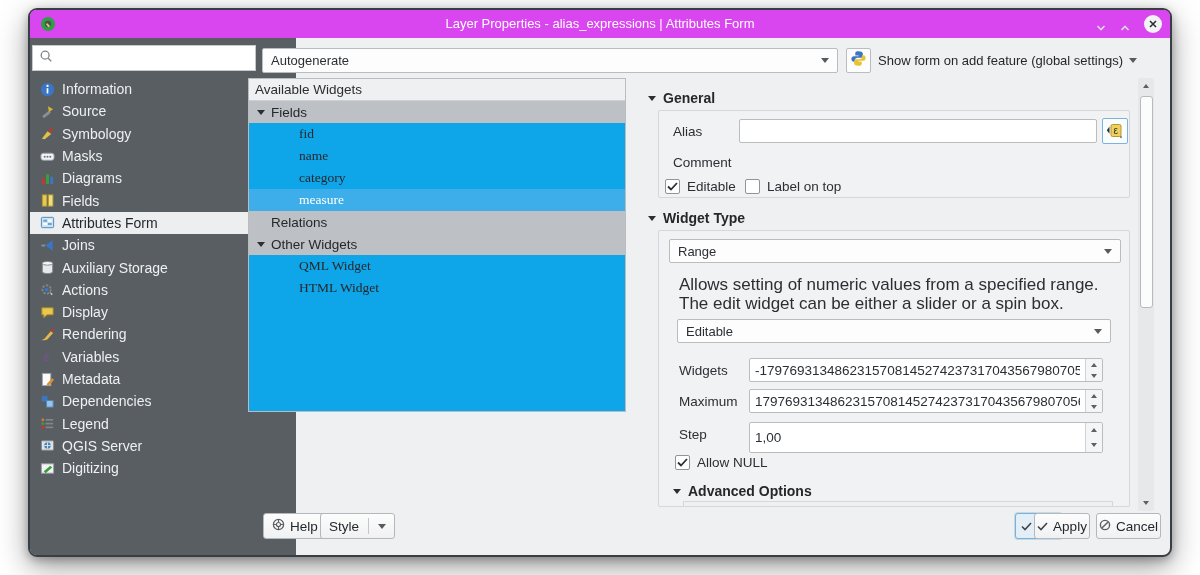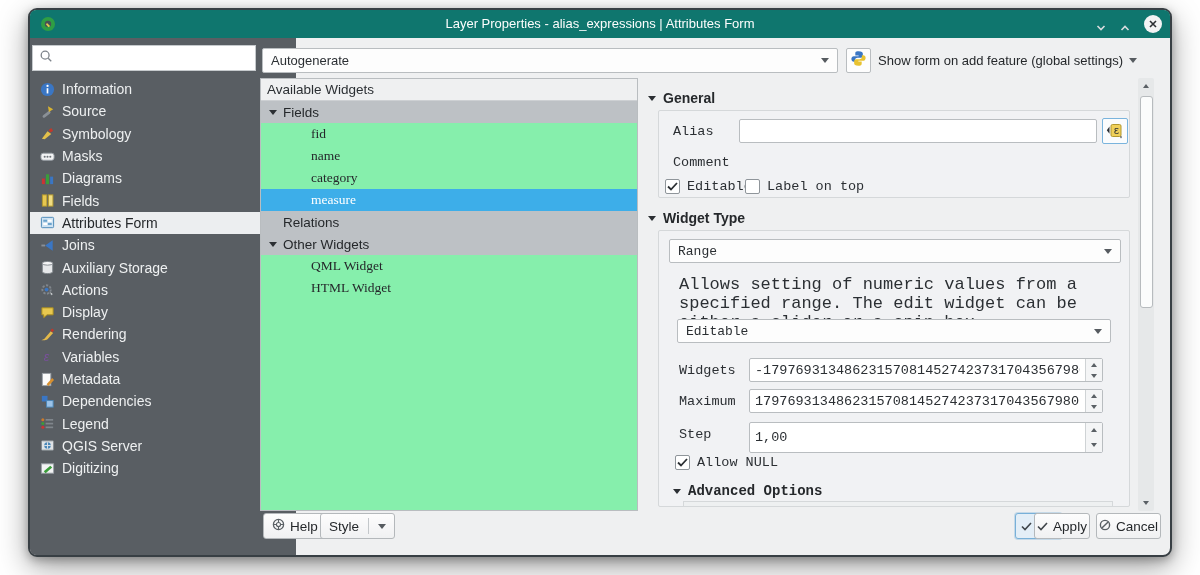--- a/index.html
+++ b/index.html
@@ -1,21 +1,21 @@
 <!DOCTYPE html>
 <html><head>
 <meta charset="utf-8">
 <style>
   html,body{margin:0;padding:0;background:#fff;font-family:"Liberation Sans",sans-serif;}
   .stage{position:relative;width:1200px;height:575px;background:#fff;overflow:hidden;}
   .window{position:absolute;left:28px;top:8px;width:1144px;height:549px;box-sizing:border-box;
     border:2px solid #383f44;border-radius:9px;background:#eff0f1;
     box-shadow:0 10px 30px rgba(0,0,0,.38),0 3px 10px rgba(0,0,0,.28);}
   
-  .titlebar{position:absolute;left:0;top:0;right:0;height:28px;background:#0f766e;border-radius:6px 6px 0 0;}
+  .titlebar{position:absolute;left:0;top:0;right:0;height:28px;background:#d946ef;border-radius:6px 6px 0 0;}
   .titlebar .title{position:absolute;left:0;right:0;top:0;height:28px;line-height:28px;text-align:center;
     color:#fcfdfd;font-size:13px;}
   .tb-logo{position:absolute;left:9px;top:5px;}
   .tb-controls{position:absolute;right:8px;top:0;height:28px;display:flex;align-items:center;gap:14px;}
   .chev{width:10px;height:10px;display:inline-block;}
   .closebtn{width:18px;height:18px;border-radius:50%;background:#f2f3f4;display:flex;align-items:center;justify-content:center;}
   
   .sidebar{position:absolute;left:0;top:28px;width:266px;bottom:0;background:#595e63;border-radius:0 0 0 6px;}
   .searchwrap{position:absolute;left:2px;top:7px;width:224px;height:26px;background:#fff;border:1px solid #c6cacd;
     box-sizing:border-box;display:flex;align-items:center;padding-left:6px;gap:4px;}
@@ -26,35 +26,35 @@
   .sicon{width:16px;height:16px;display:inline-flex;align-items:center;justify-content:center;flex:0 0 16px;}
   
   .combo{position:absolute;box-sizing:border-box;background:#fdfdfd;border:1px solid #b9bdc0;border-radius:2px;
     display:flex;align-items:center;font-size:13px;color:#2b2f33;padding:0 8px;}
   .combo .ctext{flex:1;overflow:hidden;white-space:nowrap;}
   .arrow-down{width:0;height:0;border-left:4px solid transparent;border-right:4px solid transparent;border-top:5px solid #565b60;}
   .flatcombo{position:absolute;display:flex;align-items:center;gap:6px;font-size:13px;color:#25282b;}
   .toolbtn{position:absolute;box-sizing:border-box;background:#fdfdfd;border:1px solid #b9bdc0;border-radius:2px;
     display:flex;align-items:center;justify-content:center;}
   
-  .midpanel{position:absolute;left:230px;top:68px;width:378px;height:433px;background:#86efac;
+  .midpanel{position:absolute;left:218px;top:68px;width:378px;height:334px;background:#0ea5e9;
     border:1px solid #b9bdc0;box-sizing:border-box;}
   .mid-header{height:21px;line-height:21px;background:#eff0f1;border-bottom:1px solid #cdd0d3;
     padding-left:6px;font-size:13.5px;color:#2b2f33;}
   .trow{height:22px;display:flex;align-items:center;font-size:13.5px;color:#25282b;position:relative;}
   .trow.group{background:#bdc1c5;}
   .trow.selrow{background:#3daee9;color:#fff;}
   .caret{width:0;height:0;border-left:4px solid transparent;border-right:4px solid transparent;border-top:5px solid #2b2f33;
     position:absolute;left:8px;top:9px;}
   .glabel{padding-left:22px;}
   .clabel{padding-left:50px;font-family:Liberation Serif, serif;}
   
   .sect-header{position:absolute;display:flex;align-items:center;gap:7px;font-size:14px;font-weight:bold;color:#25282b;}
   .sect-header .caret2{width:0;height:0;border-left:4px solid transparent;border-right:4px solid transparent;border-top:5px solid #2b2f33;}
-  .groupbox{position:absolute;box-sizing:border-box;border:1px solid #d5d8da;background:#f1f2f4;border-radius:2px;overflow:hidden;font-family:Liberation Mono, monospace;}
+  .groupbox{position:absolute;box-sizing:border-box;border:1px solid #d5d8da;background:#f1f2f4;border-radius:2px;overflow:hidden;}
   .flabel{position:absolute;font-size:13.5px;color:#2b2f33;}
   .tinput{position:absolute;box-sizing:border-box;background:#fff;border:1px solid #b9bdc0;border-radius:2px;
     font-size:13px;color:#2b2f33;padding:0 5px;font-family:inherit;outline:none;}
   .spin{position:absolute;box-sizing:border-box;background:#fff;border:1px solid #b9bdc0;border-radius:2px;display:flex;}
   .spin input{border:none;outline:none;flex:1;font-size:13.5px;color:#2b2f33;padding:0 5px;font-family:inherit;
     background:transparent;white-space:nowrap;overflow:hidden;min-width:0;}
   .spinbtns{width:16px;border-left:1px solid #cfd3d5;display:flex;flex-direction:column;background:#f4f5f6;}
   .spinbtns .sb{flex:1;display:flex;align-items:center;justify-content:center;}
   .tri-up{width:0;height:0;border-left:3.5px solid transparent;border-right:3.5px solid transparent;border-bottom:4.5px solid #5a6065;}
   .tri-dn{width:0;height:0;border-left:3.5px solid transparent;border-right:3.5px solid transparent;border-top:4.5px solid #5a6065;}

